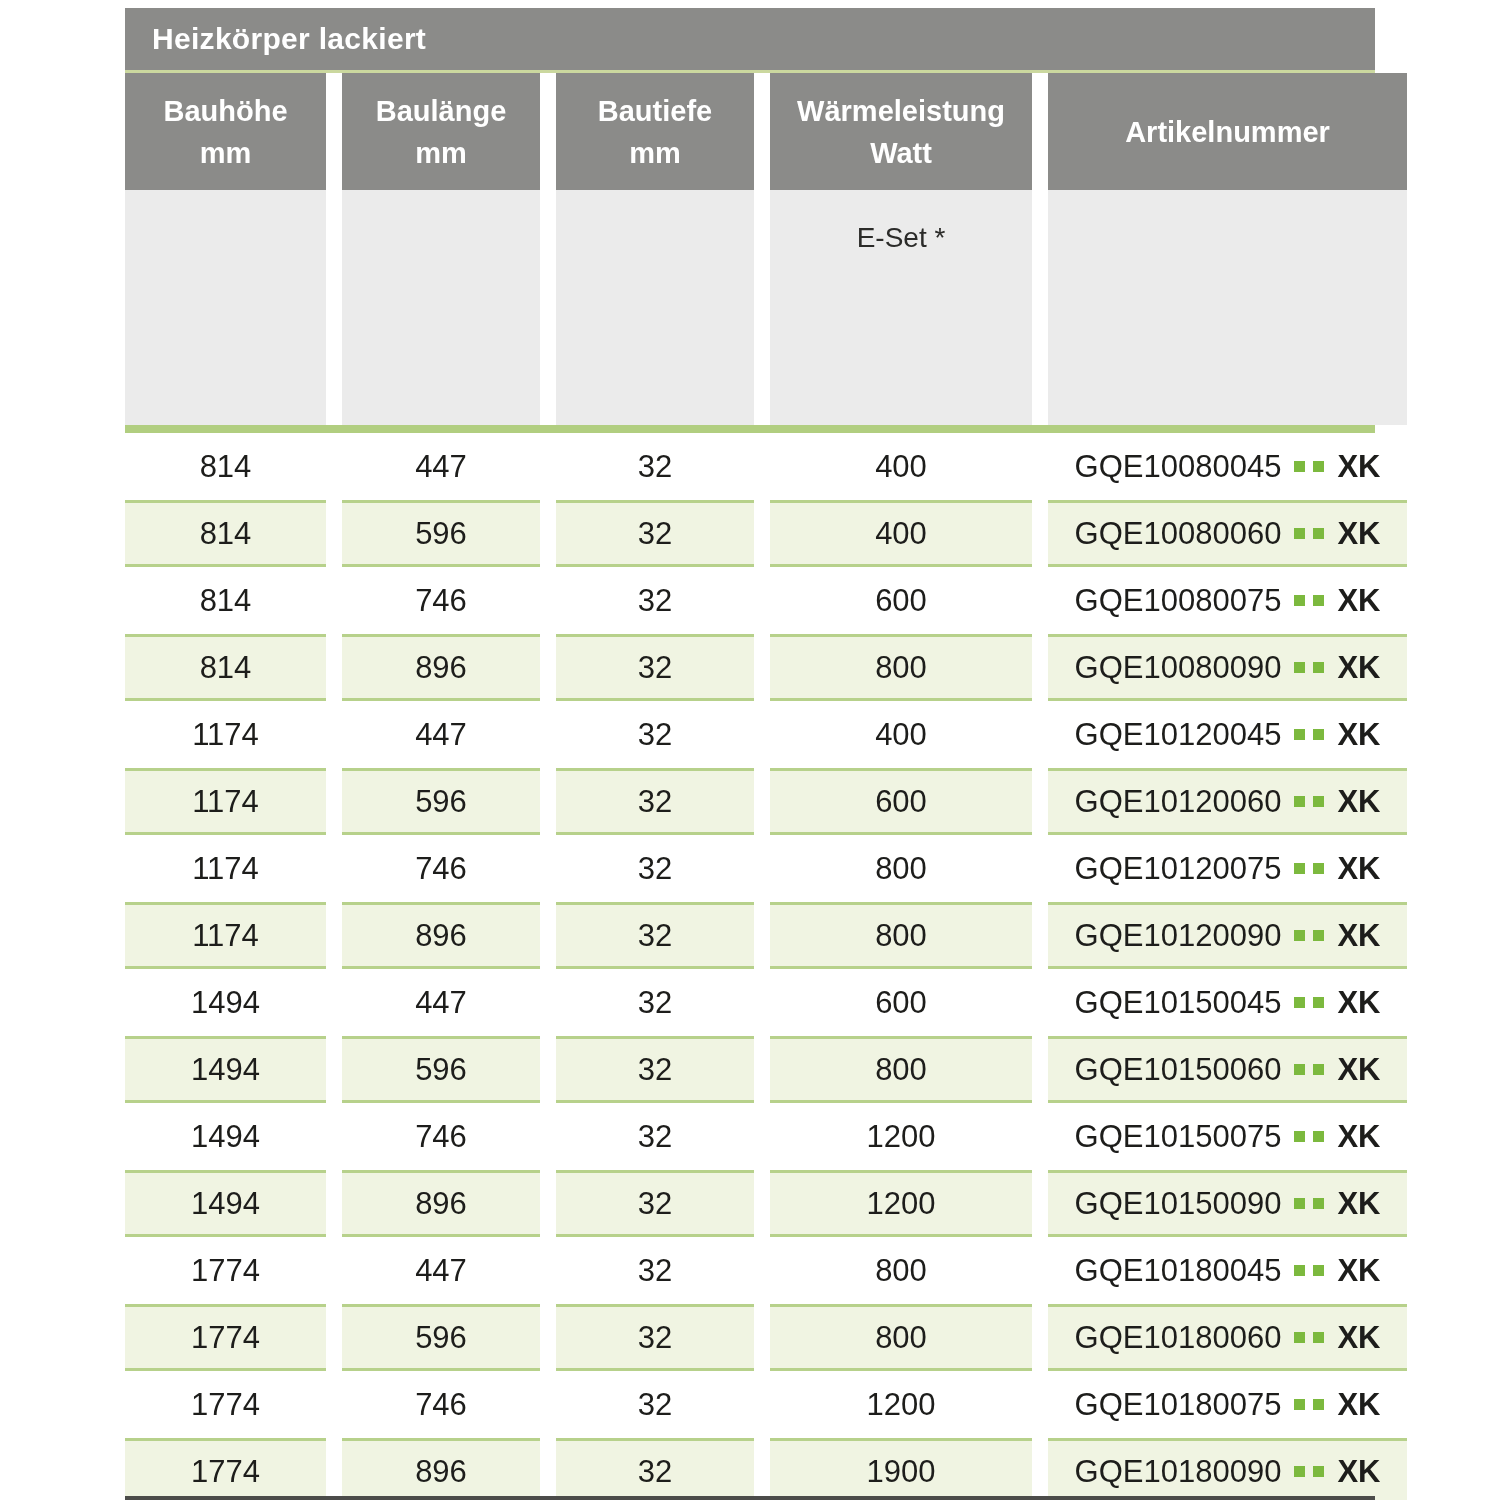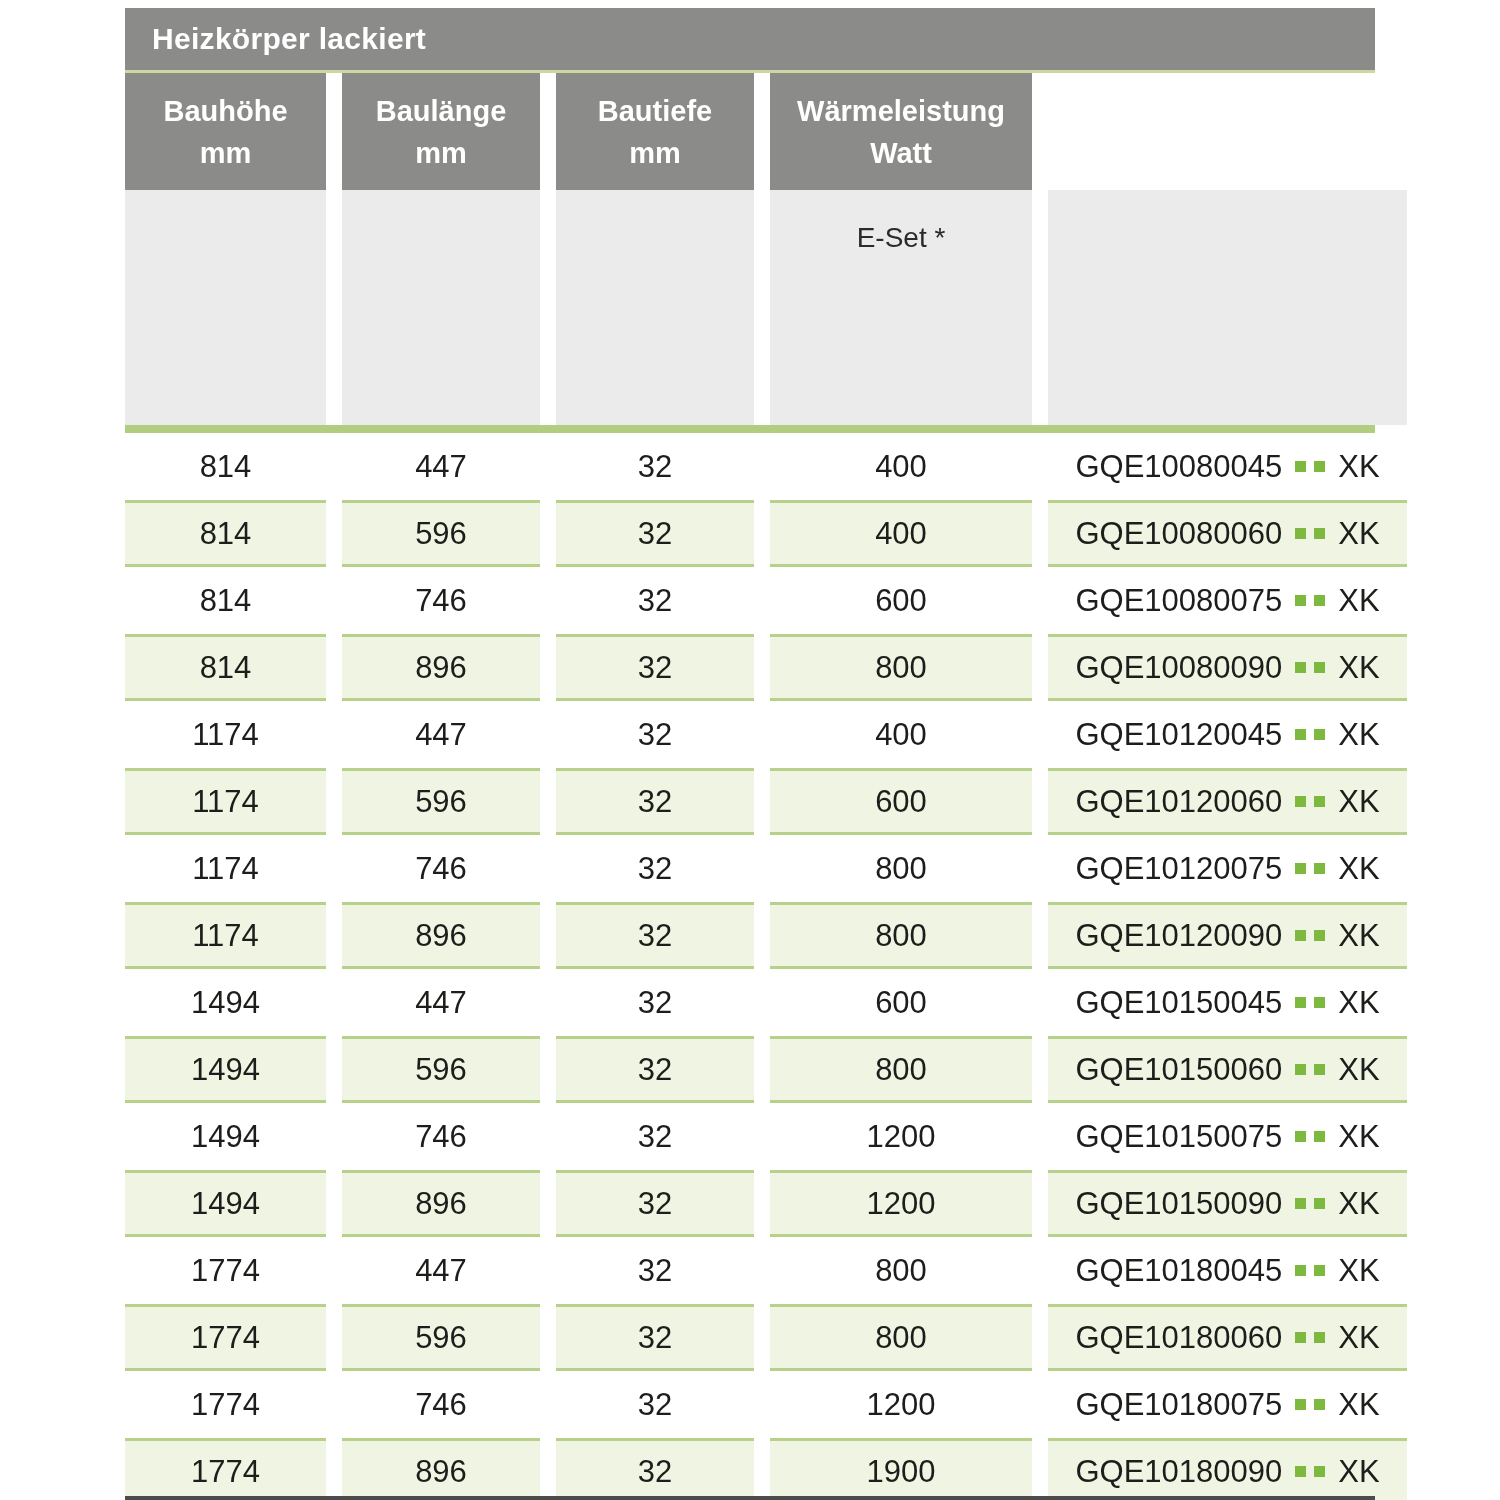--- a/index.html
+++ b/index.html
@@ -35,21 +35,21 @@
   
   .row .cell { height:67px; display:flex; align-items:center; justify-content:center;
                font-size:31px; background:#ffffff; }
   .row.green .cell { background:#f0f4e2; border-top:3px solid #b7d18b;
                      border-bottom:3px solid #b7d18b; }
   .cell.bold { font-weight:normal; }
   .cell.artikel { white-space:nowrap;text-align:right; }
   .dot { display:inline-block; width:11px; height:11px; background:#7cb93e;
          margin:0 4px; }
   .dot.first { margin-left:13px; }
-  .art-suffix { margin-left:9px; }
+  .art-suffix { margin-left:9px;font-weight:bold; }
 
   
   .bottom-border { position:absolute; left:125px; top:1496px; width:1250px; height:4px;
                    background:#4c4c4a; }
 </style>
 </head>
 <body>
 
 <div class="table-wrap">
 
@@ -67,20 +67,23 @@
       <span>Baulänge</span>
       <span>mm</span>
     </div>
     <div class="hcell">
       <span>Bautiefe</span>
       <span>mm</span>
     </div>
     <div class="hcell">
       <span>Wärmeleistung</span>
       <span>Watt</span>
+    </div>
+    <div class="hcell">
+      <span>Artikelnummer</span>
     </div>
   </div>
 
   <div class="grid subheader-row">
     <div class="scell"></div>
     <div class="scell"></div>
     <div class="scell"></div>
     <div class="scell">
       <span>E-Set *</span>
     </div>

